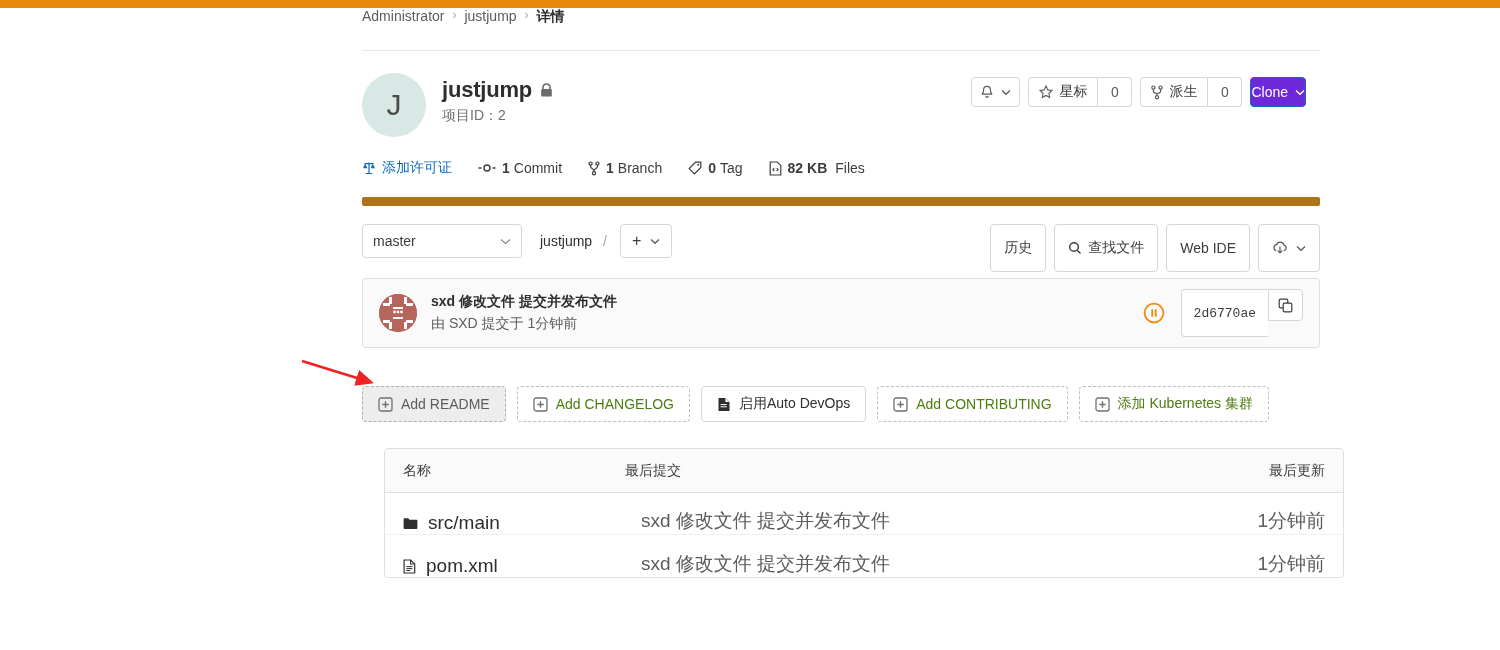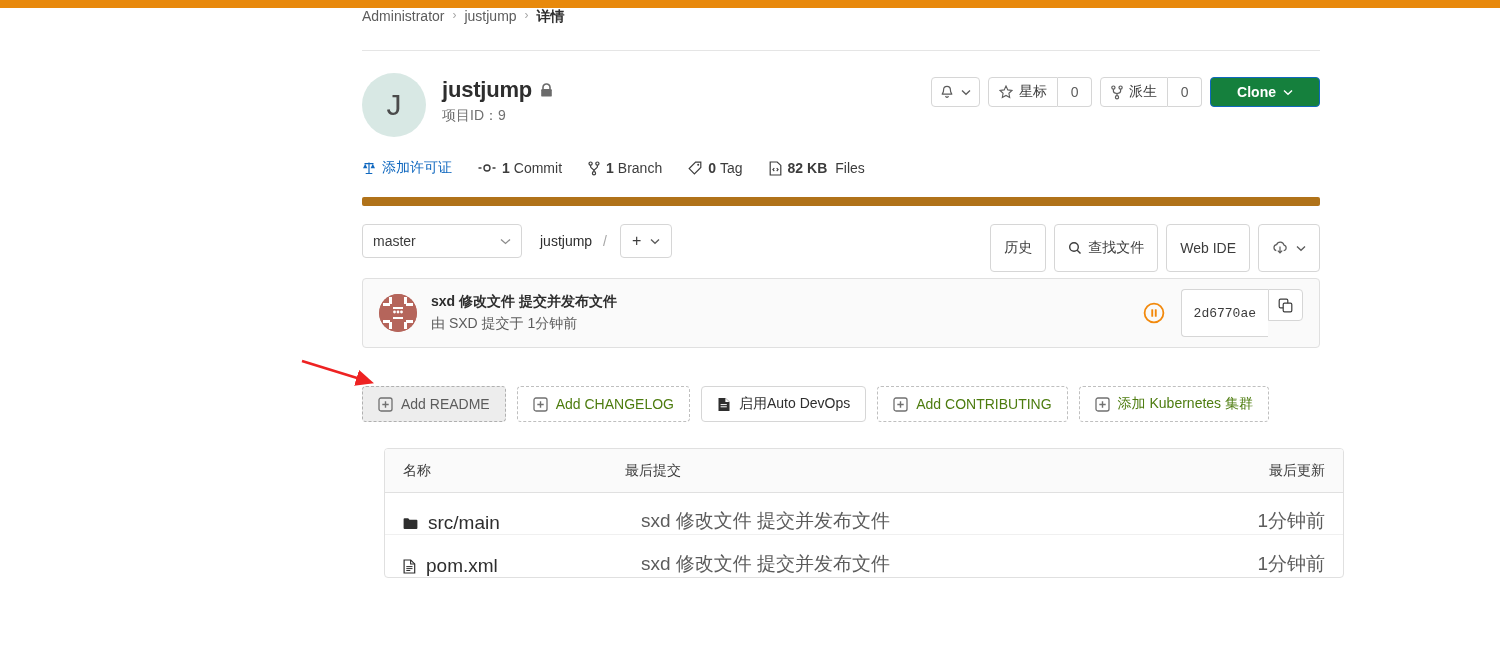--- a/index.html
+++ b/index.html
@@ -51,41 +51,41 @@
   .proj-meta { margin-left: 16px; padding-top: 4px; }
   .proj-title-row { display: flex; align-items: center; }
   .proj-title {
     font-size: 22px; font-weight: bold; color: #2e2e2e;
     letter-spacing: -0.2px;
   }
   .lock-icon { margin-left: 8px; display: inline-flex; }
   .proj-id { font-size: 14px; color: #707070; margin-top: 4px; }
   
   .header-actions {
-    position: absolute; right: 0; top: 4px;
+    position: absolute; right: 14px; top: 4px;
     display: flex; align-items: center;
   }
   .btn {
     display: inline-flex; align-items: center; justify-content: center;
     height: 30px; padding: 0 10px;
     border: 1px solid #d6d6d6; border-radius: 4px;
     background: #fff; color: #3c3c3c;
     font-size: 14px; cursor: pointer;
     white-space: nowrap;
   }
   .btn-group { display: flex; margin-left: 8px; }
   .btn-group .btn { border-radius: 0; border-left-width: 0; }
   .btn-group .btn:first-child { border-radius: 4px 0 0 4px; border-left-width: 1px; }
   .btn-group .btn:last-child { border-radius: 0 4px 4px 0; }
   .count-cell {
     color: #5c5c5c; min-width: 34px; justify-content: center;
   }
   .btn-blue {
-    background: #15803d; border-color: #1068bf; color: #fff;
-    margin-left: 8px; padding: 0 26px; font-size: 14px; font-weight: bold;
+    background: #6d28d9; border-color: #1068bf; color: #fff;
+    margin-left: 8px; padding: 0 0; font-size: 14px;
   }
   .btn-blue .chev { margin-left: 7px; }
   .bell-btn { padding: 0 8px; }
   .bell-btn .chev { margin-left: 7px; }
   .icon-lbl { margin-left: 6px; }
   
   .stats-row {
     display: flex; align-items: center;
     margin-top: 22px; font-size: 14px; color: #3c3c3c;
   }
@@ -238,21 +238,21 @@
     <div class="proj-meta">
       <div class="proj-title-row">
         <span class="proj-title">justjump</span>
         <span class="lock-icon">
           <svg width="13" height="15" viewBox="0 0 13 15">
             <path d="M3 6V4.2A3.3 3.3 0 0 1 6.5 1 3.3 3.3 0 0 1 10 4.2V6" fill="none" stroke="#6b6b6b" stroke-width="1.6"></path>
             <rect x="1.2" y="6" width="10.6" height="7.6" rx="1.2" fill="#6b6b6b"></rect>
           </svg>
         </span>
       </div>
-      <div class="proj-id">项目ID：9</div>
+      <div class="proj-id">项目ID：2</div>
     </div>
 
     <div class="header-actions">
       <div class="btn bell-btn">
         <span>
           <svg width="14" height="15" viewBox="0 0 14 15">
             <path d="M7 1.3c-2 0-3.4 1.5-3.4 3.4 0 3-1.3 3.8-1.3 4.4h9.4c0-.6-1.3-1.4-1.3-4.4 0-1.9-1.4-3.4-3.4-3.4z" fill="none" stroke="#5c5c5c" stroke-width="1.2"></path>
             <path d="M5.6 11c.2.8.8 1.3 1.4 1.3s1.2-.5 1.4-1.3" fill="none" stroke="#5c5c5c" stroke-width="1.2"></path>
           </svg>
         </span>

